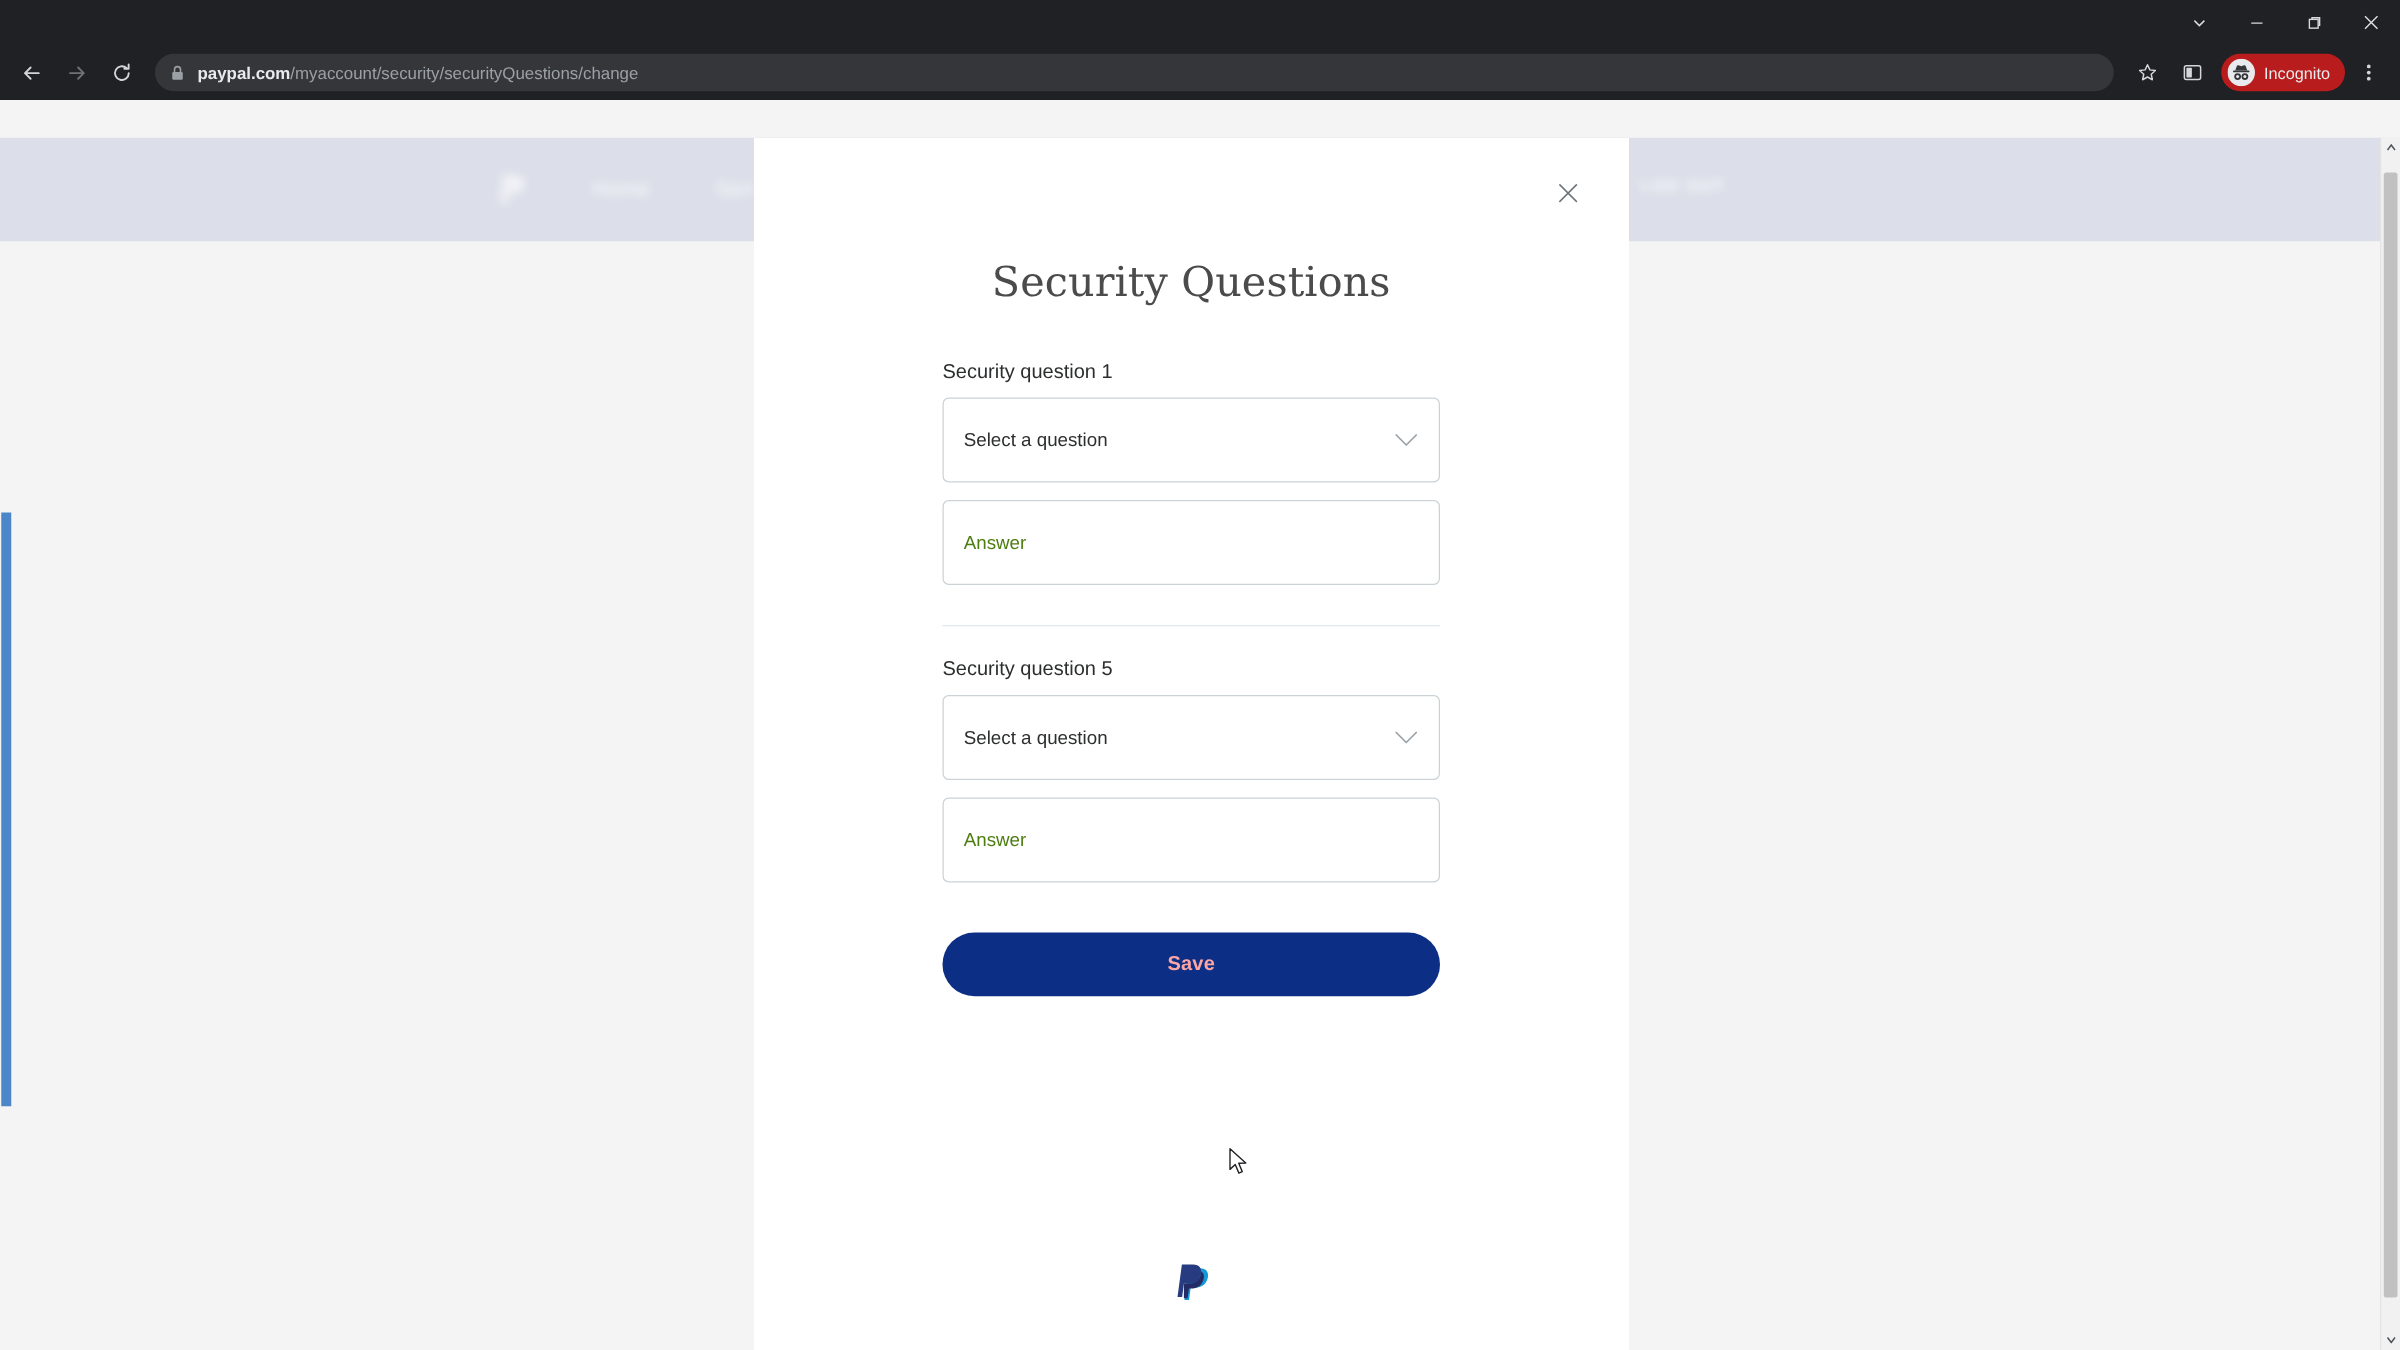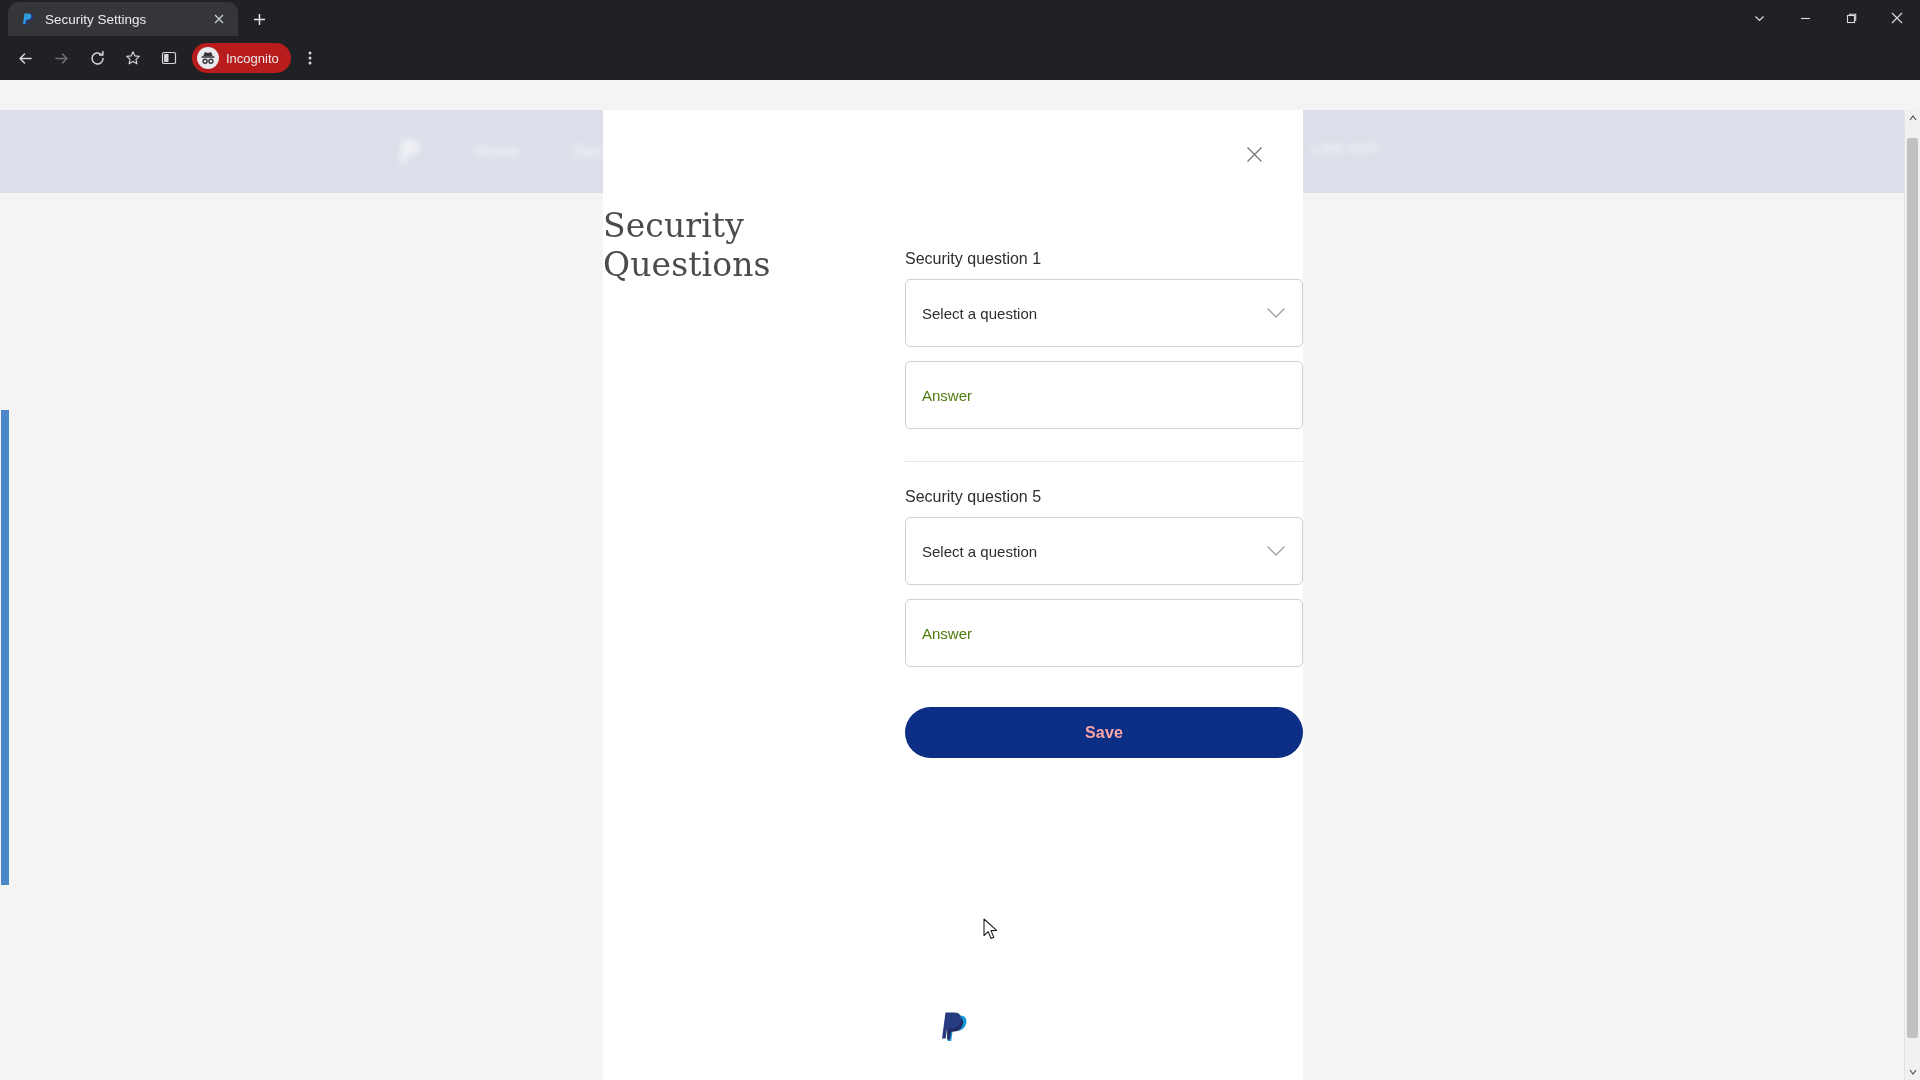--- a/index.html
+++ b/index.html
@@ -138,21 +138,22 @@
     width: 700px; height: 970px; background: #ffffff;
     overflow: hidden;
   }
   .modal-close {
     position: absolute; right: 35px; top: 30px;
     width: 28px; height: 28px; display:flex; align-items:center;
     justify-content:center; color:#6c7378; font-size: 22px; font-weight: 300;
     line-height: 1;
   }
   .modal-inner {
-    padding-top: 96px; display: flex; flex-direction: row;
+    padding-top: 96px; display: flex; flex-direction: column;
+    align-items: center;
   }
   .modal-title {
     font-family: "DejaVu Serif", "Liberation Serif", serif;
     font-size: 33px; font-weight: 400; color: #4b4b4b;
     letter-spacing: .1px;
   }
   .modal-sub {
     margin-top: 16px; width: 392px; text-align: center;
     font-size: 15.2px; line-height: 24px; color: #6c7378;
   }
@@ -207,41 +208,20 @@
     position: absolute; left: 2px; right: 2px; top: 28px; height: 900px;
     background: #c1c1c1; border-radius: 2px;
   }
 </style>
 </head>
 <body>
 
 <div class="browser">
 
   <div class="titlebar">
-    <div class="tabstrip">
-      <div class="tab">
-        <span class="tab-favicon">
-          <svg width="16" height="16" viewBox="0 0 16 16">
-            <path d="M4.6 13.6 L6.1 3.0 L10.2 3.0 C12.4 3.0 13.4 4.2 13.1 6.0 C12.8 8.0 11.3 9.1 9.2 9.1 L7.6 9.1 L7.0 13.6 Z" fill="#1a3a8f"></path>
-            <path d="M3.0 13.0 L4.4 2.6 L8.4 2.6 C10.6 2.6 11.6 3.8 11.3 5.6 C11.0 7.6 9.5 8.7 7.5 8.7 L5.9 8.7 L5.3 13.0 Z" fill="#2d9cdb"></path>
-          </svg>
-        </span>
-        <span class="tab-title">Security Settings</span>
-        <span class="tab-close">
-          <svg width="10" height="10" viewBox="0 0 10 10">
-            <path d="M1 1 L9 9 M9 1 L1 9" stroke="#c8ccd1" stroke-width="1.3" fill="none"></path>
-          </svg>
-        </span>
-      </div>
-      <div class="newtab">
-        <svg width="13" height="13" viewBox="0 0 13 13">
-          <path d="M6.5 1 L6.5 12 M1 6.5 L12 6.5" stroke="#e4e6e9" stroke-width="1.5" fill="none"></path>
-        </svg>
-      </div>
-    </div>
 
     <div class="wincontrols">
       <div class="wc">
         <svg width="11" height="11" viewBox="0 0 11 11">
           <path d="M1.5 3.5 L5.5 7.5 L9.5 3.5" stroke="#d9dbdd" stroke-width="1.2" fill="none"></path>
         </svg>
       </div>
       <div class="wc">
         <svg width="11" height="11" viewBox="0 0 11 11">
           <path d="M1 5.5 L10 5.5" stroke="#d9dbdd" stroke-width="1.1"></path>
@@ -272,20 +252,29 @@
         <path d="M3 8.5 L14 8.5 M9.5 4 L14 8.5 L9.5 13" stroke="#6f7175" stroke-width="1.5" fill="none" stroke-linecap="round" stroke-linejoin="round"></path>
       </svg>
     </div>
     <div class="navbtn">
       <svg width="17" height="17" viewBox="0 0 17 17">
         <path d="M14 8.5 A5.5 5.5 0 1 1 12.2 4.4" stroke="#d4d6d9" stroke-width="1.5" fill="none" stroke-linecap="round"></path>
         <path d="M13.9 1.6 L13.9 5.0 L10.5 5.0" stroke="#d4d6d9" stroke-width="1.5" fill="none" stroke-linecap="round" stroke-linejoin="round"></path>
       </svg>
     </div>
 
+    <div class="omnibox">
+      <span style="display:flex;flex:none;">
+        <svg width="12" height="13" viewBox="0 0 12 13">
+          <rect x="1.8" y="5.5" width="8.4" height="6.3" rx="1" fill="#9aa0a6"></rect>
+          <path d="M3.6 5.5 L3.6 3.7 A2.4 2.4 0 0 1 8.4 3.7 L8.4 5.5" stroke="#9aa0a6" stroke-width="1.25" fill="none"></path>
+        </svg>
+      </span>
+      <span class="omnibox-url"><b>paypal.com</b><span>/myaccount/security/securityQuestions/change</span></span>
+    </div>
 
     <div class="tb-right">
       <div class="navbtn">
         <svg width="16" height="16" viewBox="0 0 16 16">
           <path d="M8 1.8 L9.9 5.9 L14.3 6.4 L11.0 9.4 L11.9 13.8 L8 11.6 L4.1 13.8 L5.0 9.4 L1.7 6.4 L6.1 5.9 Z" stroke="#d4d6d9" stroke-width="1.15" fill="none" stroke-linejoin="round"></path>
         </svg>
       </div>
       <div class="navbtn">
         <svg width="16" height="16" viewBox="0 0 16 16">
           <rect x="1.5" y="2.5" width="13" height="11" rx="1.6" stroke="#d4d6d9" stroke-width="1.2" fill="none"></rect>

